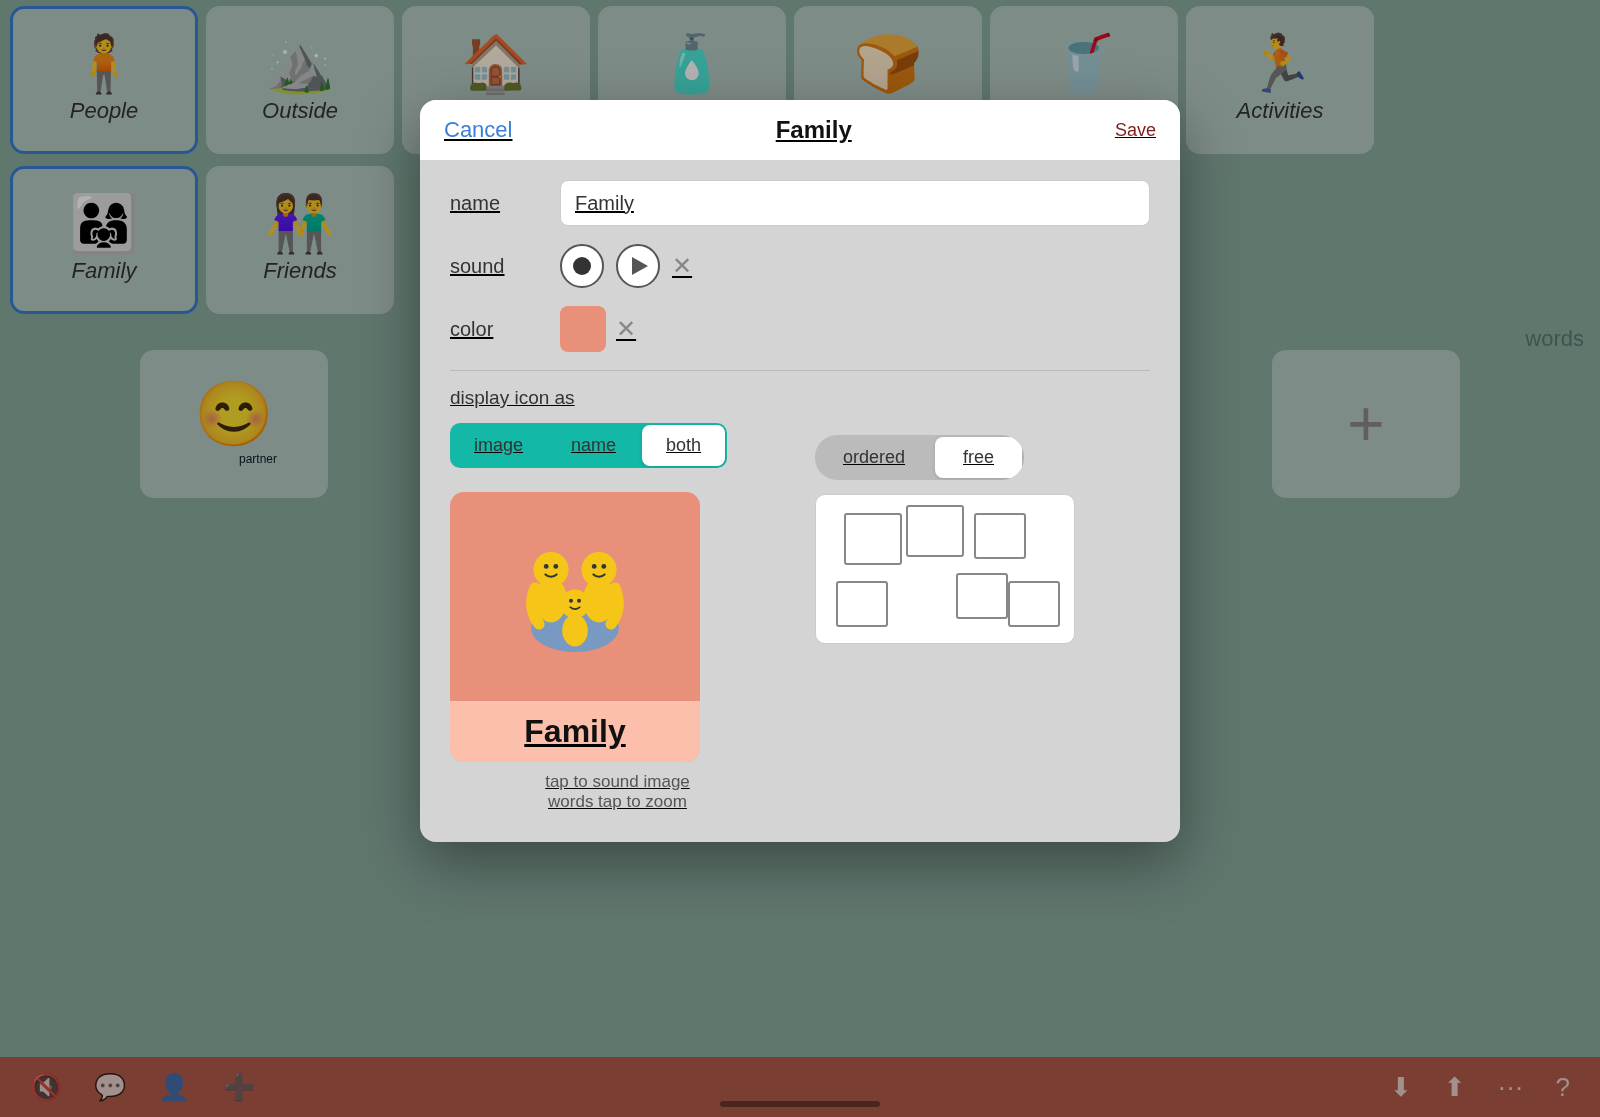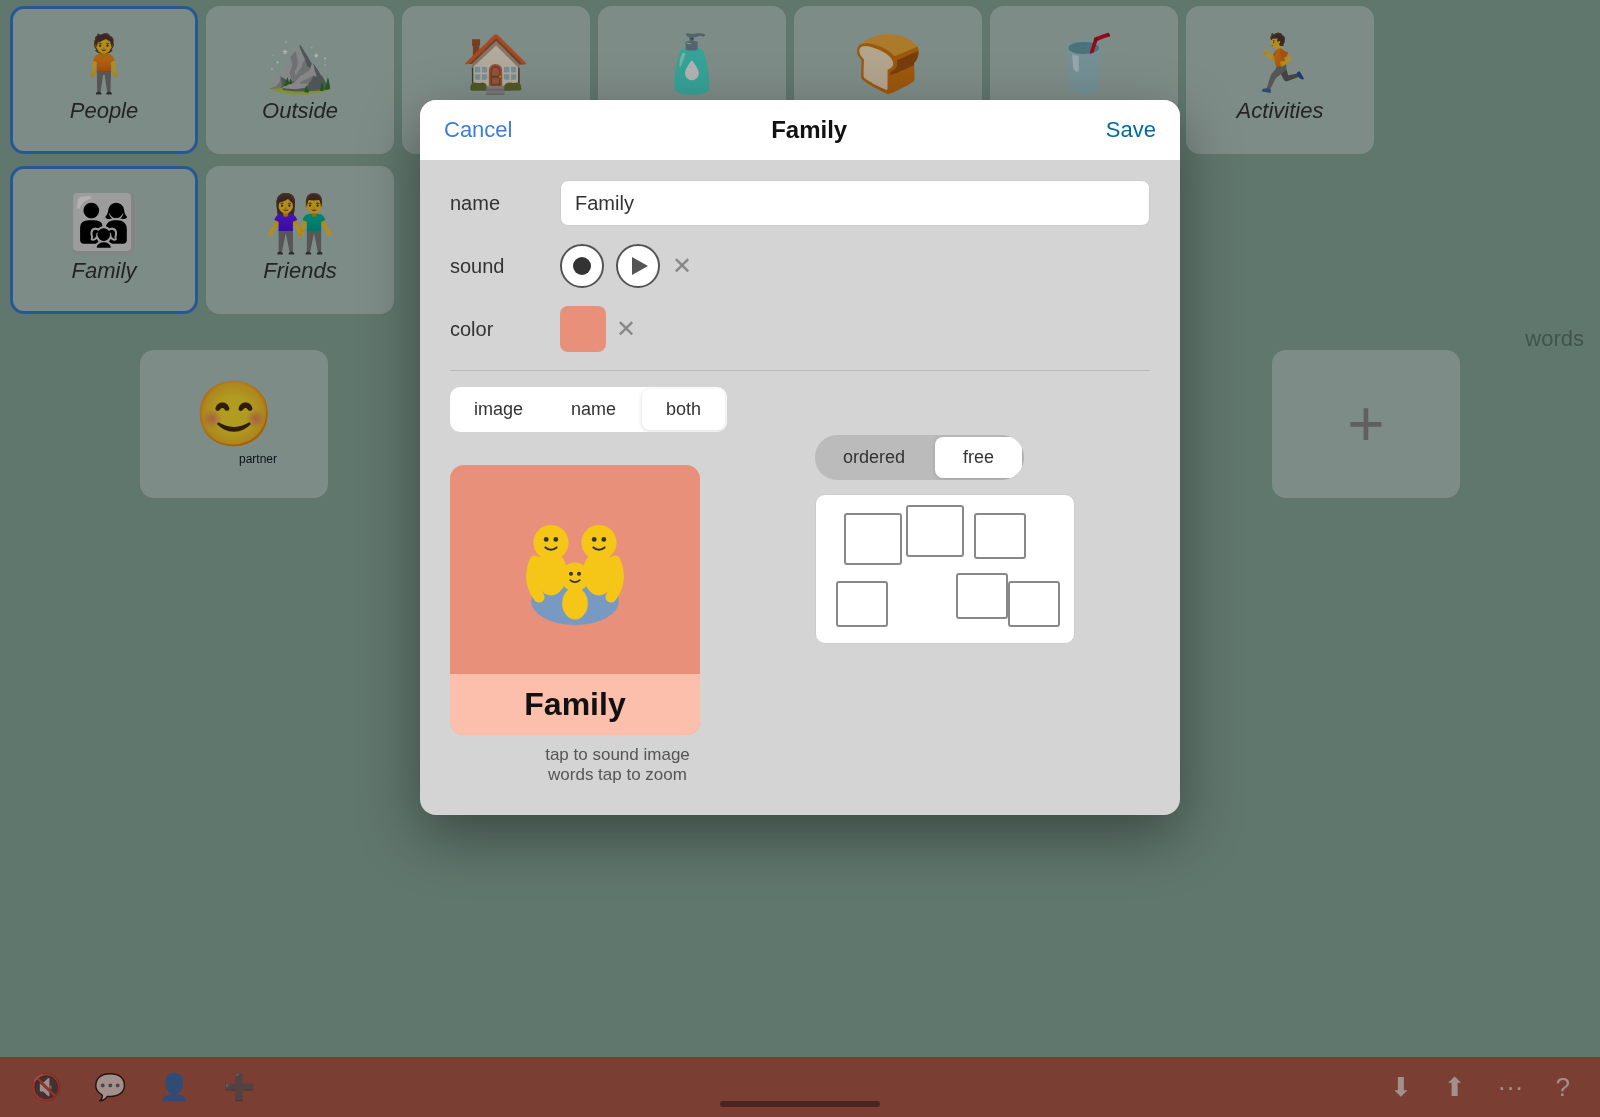--- a/index.html
+++ b/index.html
@@ -185,20 +185,21 @@
     
     .modal-overlay {
       position: absolute;
       top: 0; left: 0; right: 0; bottom: 0;
       background: rgba(0,0,0,0.3);
       display: flex;
       align-items: flex-start;
       justify-content: center;
       padding-top: 100px;
       z-index: 100;
+      text-decoration: underline;
     }
 
     .modal {
       width: 760px;
       background: #d4d4d4;
       border-radius: 16px;
       overflow: hidden;
       box-shadow: 0 20px 60px rgba(0,0,0,0.4);
     }
 
@@ -218,22 +219,22 @@
       border: none;
     }
 
     .modal-title {
       font-size: 24px;
       font-weight: 700;
       color: #111;
     }
 
     .modal-save {
-      color: #0369a1;
-      font-size: 22px;
+      color: #7f1d1d;
+      font-size: 18px;
       cursor: pointer;
       background: none;
       border: none;
     }
 
     .modal-body {
       padding: 20px 30px 30px;
     }
 
     
@@ -348,25 +349,25 @@
 
     .section-title {
       font-size: 19px;
       color: #333;
       margin-bottom: 14px;
     }
 
     
     .toggle-group {
       display: flex;
-      background: #ffffff;
+      background: #14b8a6;
       border-radius: 10px;
       overflow: hidden;
       width: fit-content;
-      margin-bottom: 33px;
+      margin-bottom: 24px;
     }
 
     .toggle-btn {
       padding: 10px 24px;
       font-size: 18px;
       color: #333;
       cursor: pointer;
       background: transparent;
       border: none;
     }
@@ -580,20 +581,21 @@
         <div class="form-label">color</div>
         <button class="color-swatch"></button>
         <div class="color-x">✕</div>
       </div>
 
       <div class="divider"></div>
 
       <div class="two-col">
 
         <div class="col-left">
+          <div class="section-title">display icon as</div>
           <div class="toggle-group">
             <button class="toggle-btn">image</button>
             <button class="toggle-btn">name</button>
             <button class="toggle-btn active">both</button>
           </div>
 
           <div class="preview-card">
             <div class="preview-card-image">
               <svg class="family-svg" viewBox="0 0 200 200" xmlns="http://www.w3.org/2000/svg">
 

